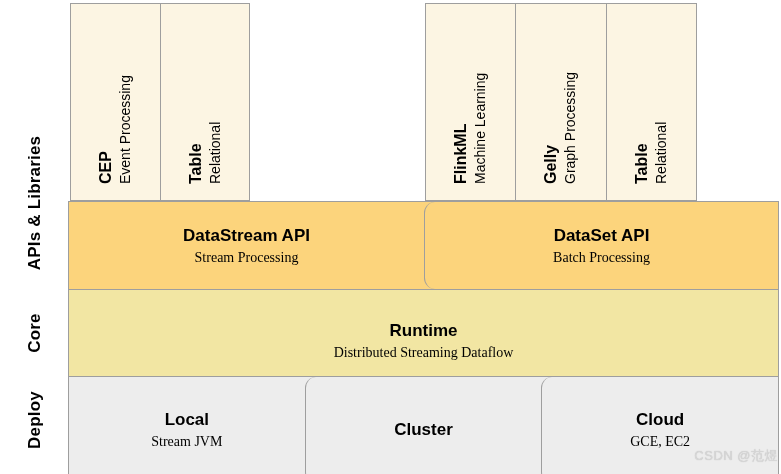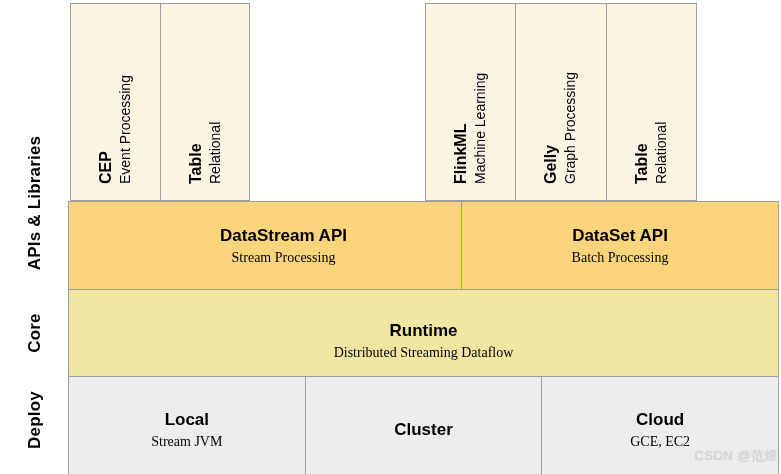--- a/index.html
+++ b/index.html
@@ -37,28 +37,28 @@
     padding-left:14px; box-sizing:border-box; white-space:nowrap;
   }
   .rot .name { font-weight:700; font-size:16px; line-height:1.3; }
   .rot .sub  { font-size:14px;  line-height:1.3; }
 
   
   .row {
     position:absolute; left:0; width:711px; display:flex;
     border:1px solid var(--border); box-sizing:border-box;
   }
-  .row-apis   { top:201px; height:89px; background:var(--api-bg);padding-left:37px; }
+  .row-apis   { top:201px; height:89px; background:var(--api-bg); }
   .row-core   { top:289px; height:104px; background:var(--core-bg); }
   .row-deploy { top:376px; height:108px; background:var(--deploy-bg); }
   .cell {
     flex:1; display:flex; flex-direction:column;
     justify-content:center; align-items:center; gap:4px;
   }
-  .cell + .cell { border-left:1px solid var(--border); }
+  .cell + .cell { border-left:1px solid var(--border);border-radius:11px; }
   .row-apis .cell-left { flex:0 0 355px; }
   .cell .name { font-weight:700; font-size:17px; }
   .cell .sub  { font-size:14px;font-family:Liberation Serif, serif; }
 
   .watermark {
     position:absolute; right:3px; bottom:9px; font-size:13px;
     color:#d6d6d6; text-shadow:0 0 1px #bdbdbd; letter-spacing:0.5px;
   }
 </style>
 </head>

